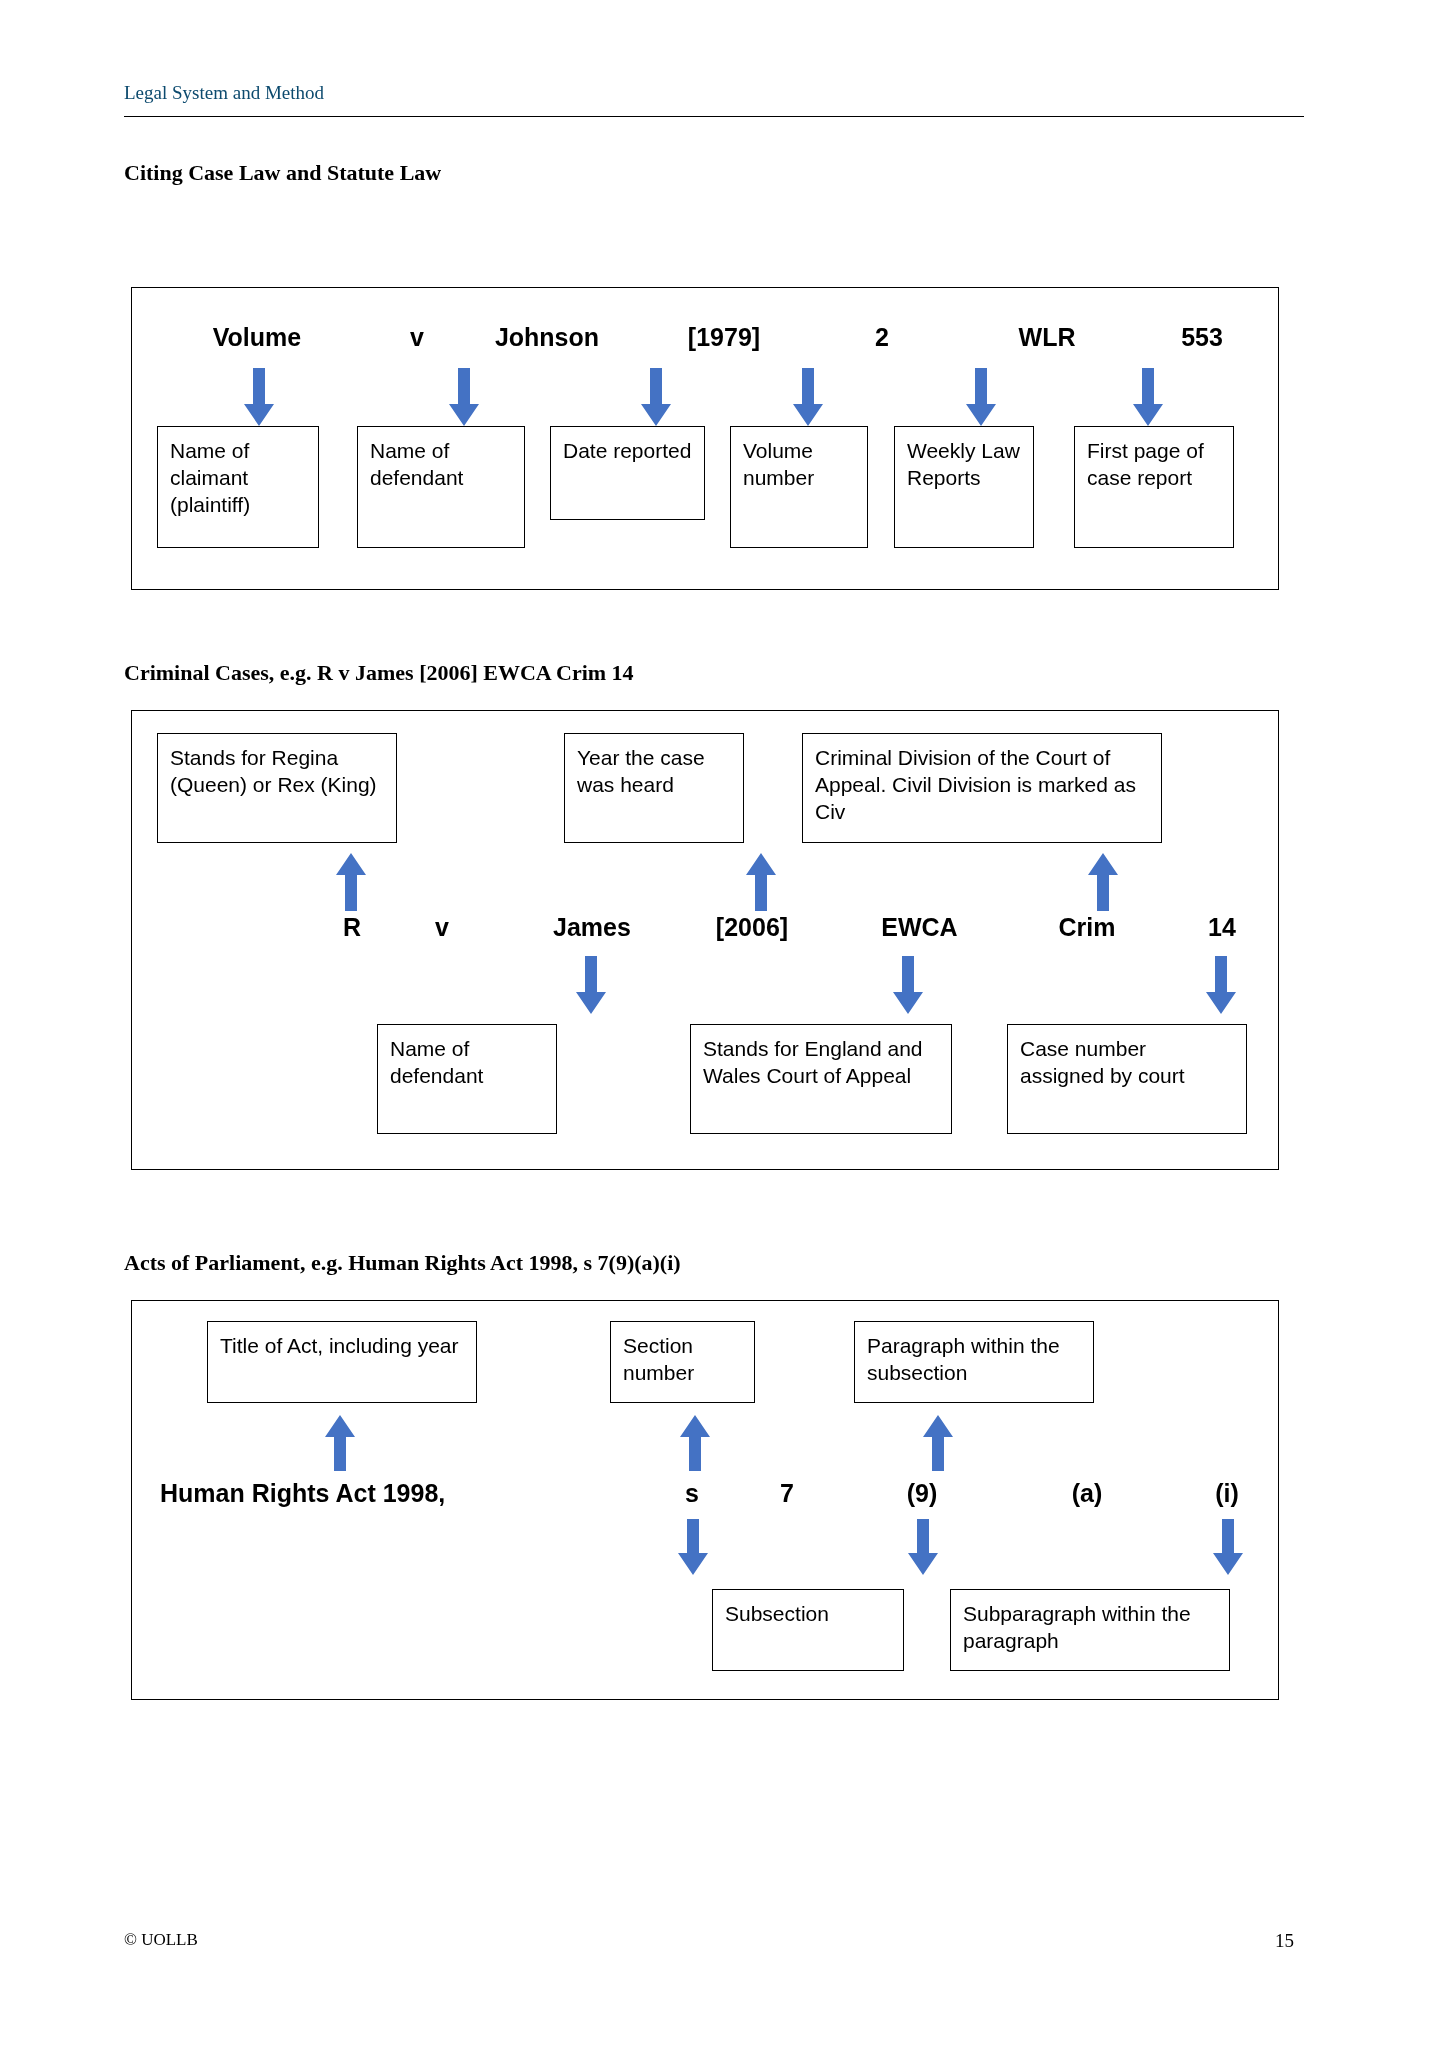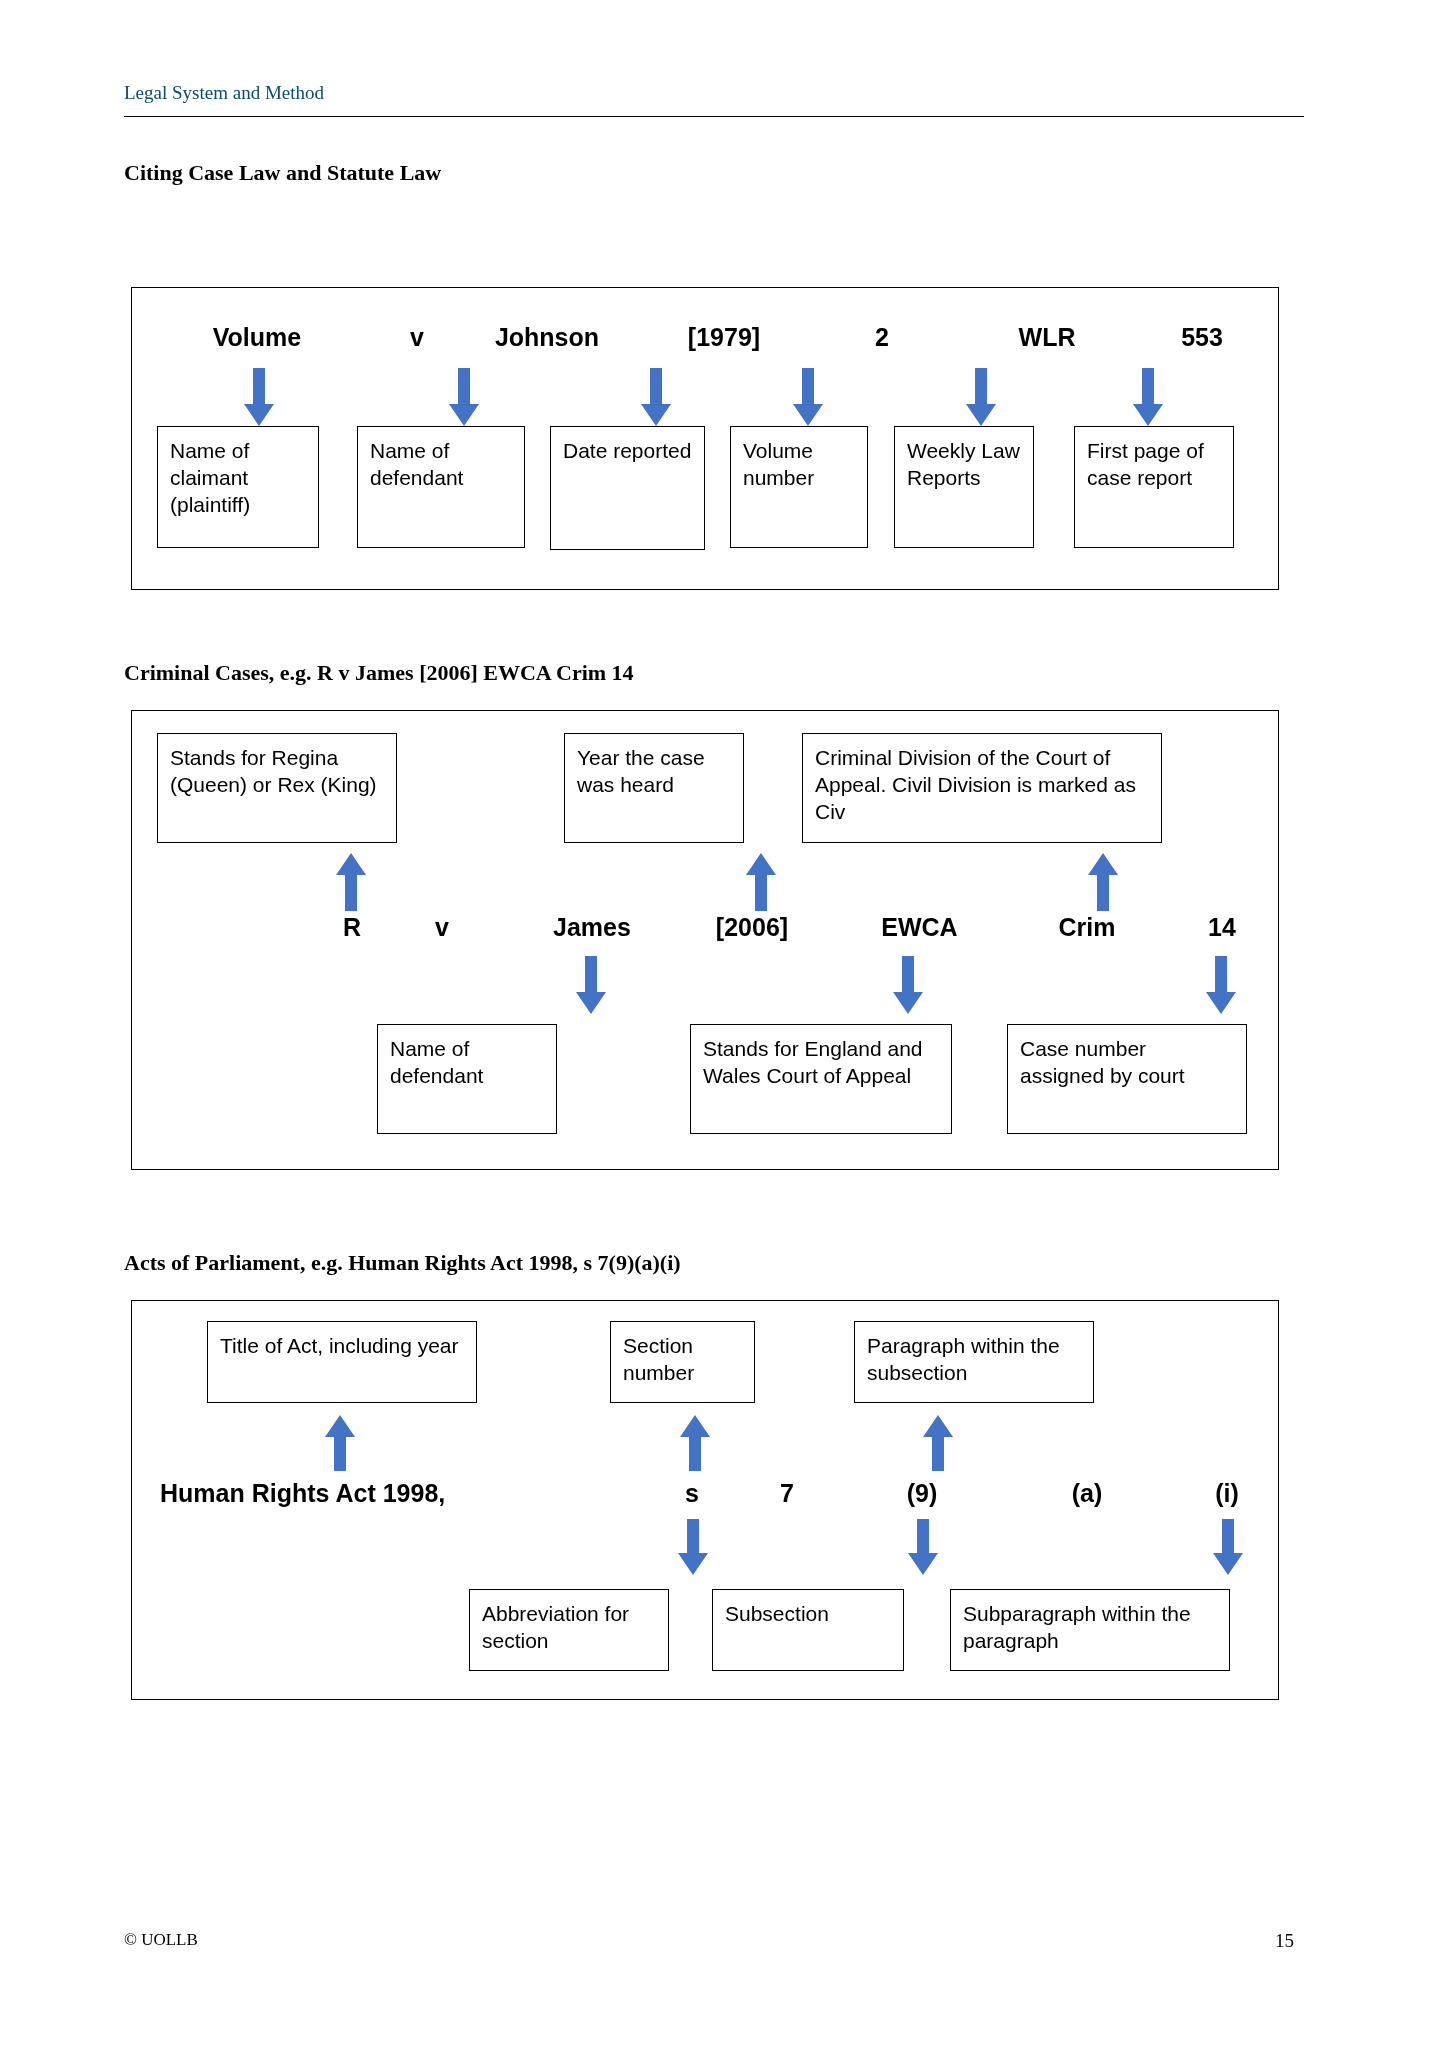--- a/index.html
+++ b/index.html
@@ -132,21 +132,21 @@
     </svg>
     <svg class="arrow" style="left:833px; top:80px;" width="32" height="60" viewBox="0 0 32 60">
       <path d="M10 0 h12 v36 h9 l-15 22 l-15 -22 h9 z" fill="#4472C4"></path>
     </svg>
     <svg class="arrow" style="left:1000px; top:80px;" width="32" height="60" viewBox="0 0 32 60">
       <path d="M10 0 h12 v36 h9 l-15 22 l-15 -22 h9 z" fill="#4472C4"></path>
     </svg>
 
     <div class="box" style="left:25px; top:138px; width:162px; height:122px;">Name of claimant (plaintiff)</div>
     <div class="box" style="left:225px; top:138px; width:168px; height:122px;">Name of defendant</div>
-    <div class="box" style="left:418px; top:138px; width:155px; height:124px;">Date reported</div>
+    <div class="box" style="left:418px; top:138px; width:155px; height:94px;">Date reported</div>
     <div class="box" style="left:598px; top:138px; width:138px; height:122px;">Volume number</div>
     <div class="box" style="left:762px; top:138px; width:140px; height:122px;">Weekly Law Reports</div>
     <div class="box" style="left:942px; top:138px; width:160px; height:122px;">First page of case report</div>
   </div>
 
   <div class="section-heading" style="top:660px;">Criminal Cases, e.g. R v James [2006] EWCA Crim 14</div>
 
   <div class="panel" style="left:131px; top:710px; width:1148px; height:460px;">
 
     <div class="box" style="left:25px; top:22px; width:240px; height:110px;">Stands for Regina (Queen) or Rex (King)</div>
@@ -214,21 +214,20 @@
     <svg class="arrow" style="left:545px; top:218px;" width="32" height="58" viewBox="0 0 32 58">
       <path d="M10 0 h12 v34 h9 l-15 22 l-15 -22 h9 z" fill="#4472C4"></path>
     </svg>
     <svg class="arrow" style="left:775px; top:218px;" width="32" height="58" viewBox="0 0 32 58">
       <path d="M10 0 h12 v34 h9 l-15 22 l-15 -22 h9 z" fill="#4472C4"></path>
     </svg>
     <svg class="arrow" style="left:1080px; top:218px;" width="32" height="58" viewBox="0 0 32 58">
       <path d="M10 0 h12 v34 h9 l-15 22 l-15 -22 h9 z" fill="#4472C4"></path>
     </svg>
 
-    <div class="box" style="left:337px; top:288px; width:200px; height:82px;">Abbreviation for section</div>
     <div class="box" style="left:818px; top:288px; width:280px; height:82px;">Subparagraph within the paragraph</div>
     <div class="box" style="left:580px; top:288px; width:192px; height:82px;">Subsection</div>
   </div>
 
   <div class="footer-left">© UOLLB</div>
   <div class="footer-right">15</div>
 
 </div>
 
 </body></html>

